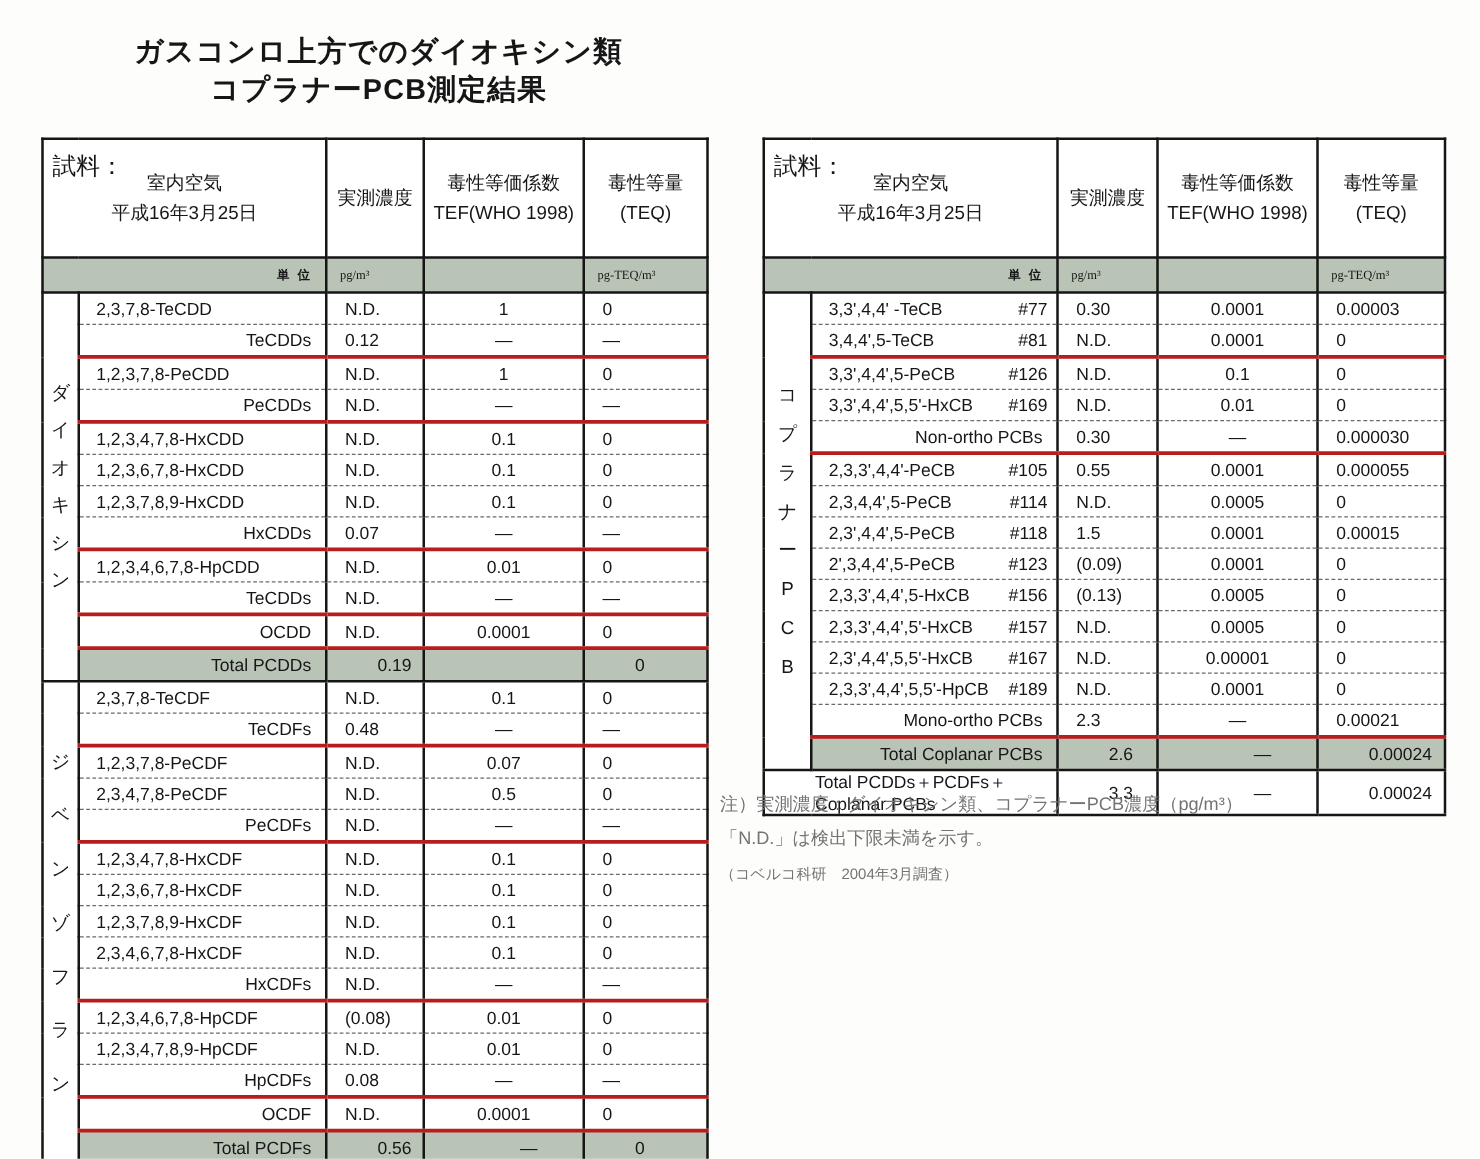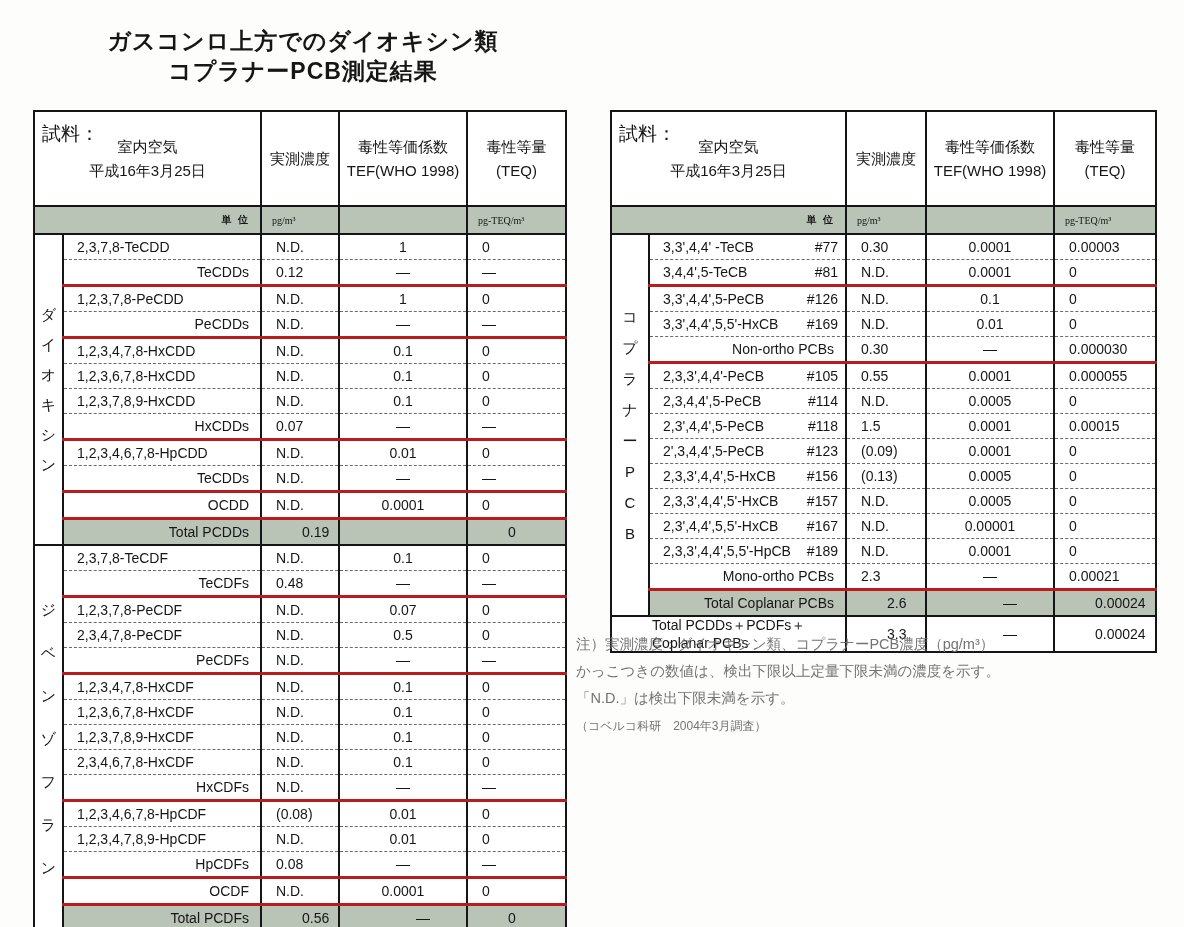--- a/index.html
+++ b/index.html
@@ -431,16 +431,15 @@
         <td class="rowcell nm left" colspan="2">Total PCDDs＋PCDFs＋Coplanar PCBs</td>
         <td class="rowcell v conc">3.3</td>
         <td class="rowcell v tef">—</td>
         <td class="rowcell v teq">0.00024</td>
       </tr>
     </tbody>
 </table>
 
 <div class="notes">
   <div>注）実測濃度：ダイオキシン類、コプラナーPCB濃度（pg/m³）</div>
-  <div>かっこつきの数値は、検出下限以上定量下限未満の濃度を示す。</div>
   <div>「N.D.」は検出下限未満を示す。</div>
   <div class="small">（コベルコ科研　2004年3月調査）</div>
 </div>
 
 </body></html>

